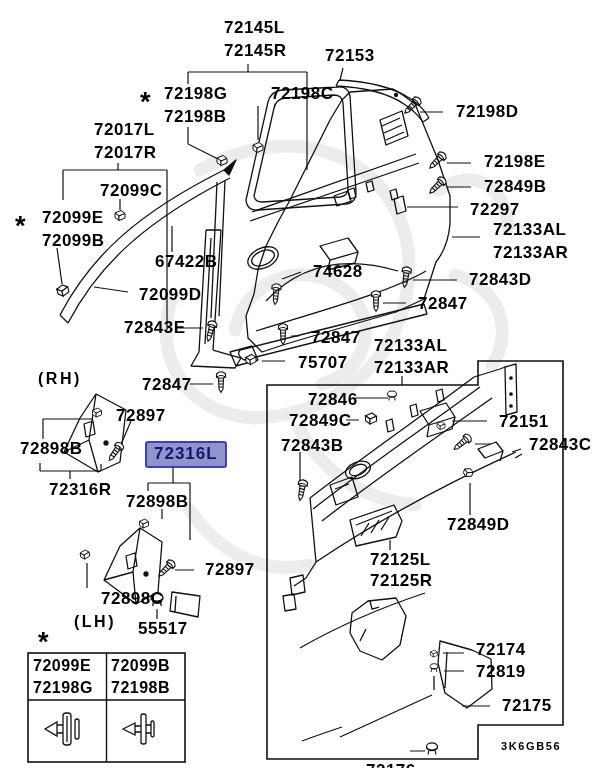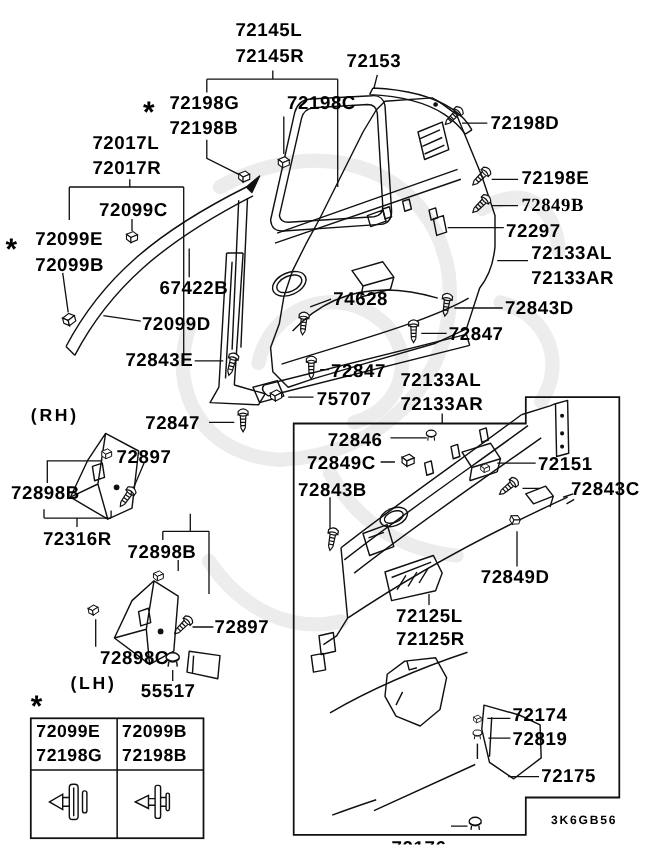--- a/index.html
+++ b/index.html
@@ -1,19 +1,19 @@
 <!DOCTYPE html>
 <html><head>
 <meta charset="utf-8">
 <style>
   html,body{margin:0;padding:0;background:#ffffff;}
   #stage{position:relative;width:609px;height:768px;background:#ffffff;overflow:hidden;
          font-family:"Liberation Sans", sans-serif;}
   #art{position:absolute;left:0;top:0;}
-  #labels{position:absolute;left:0;top:0;width:509px;height:768px;}
+  #labels{position:absolute;left:10px;top:0;width:509px;height:768px;}
   .lbl{position:absolute;font:bold 17px/20px "Liberation Sans",sans-serif;color:#000;
        letter-spacing:.5px;white-space:nowrap;}
   .lbl.sym{font-size:27px;line-height:24px;letter-spacing:0;}
   .lbl.side{font-size:16px;letter-spacing:2.5px;font-weight:bold;}
   .lbl.hl{background:#9193ce;border:2px solid #3d41ad;border-radius:3px;color:#15156b;
           padding:1px 7px 2px 7px;letter-spacing:1px;}
   .lbl.code{font-size:11px;line-height:12px;letter-spacing:1.6px;}
   .tcell{position:absolute;font:bold 16px/19px "Liberation Sans",sans-serif;color:#000;
          letter-spacing:.5px;white-space:nowrap;}
 </style>
@@ -222,36 +222,37 @@
       <div class="lbl" style="left: 84px; top: 120px;">72017L</div>
       <div class="lbl" style="left: 84px; top: 143px;">72017R</div>
       <div class="lbl" style="left: 90px; top: 181px;">72099C</div>
       <div class="lbl" style="left: 32px; top: 208px;">72099E</div>
       <div class="lbl" style="left: 32px; top: 231px;">72099B</div>
       <div class="lbl sym" style="left: 5px; top: 214px;">*</div>
       <div class="lbl" style="left: 145px; top: 252px;">67422B</div>
       <div class="lbl" style="left: 129px; top: 285px;">72099D</div>
       <div class="lbl" style="left: 446px; top: 102px;">72198D</div>
       <div class="lbl" style="left: 474px; top: 152px;">72198E</div>
-      <div class="lbl" style="left: 474px; top: 177px; font-family: Liberation Serif, serif;">72849B</div>
+      <div class="lbl" style="left: 474px; top: 177px;">72849B</div>
       <div class="lbl" style="left: 460px; top: 200px;">72297</div>
       <div class="lbl" style="left: 483px; top: 220px;">72133AL</div>
       <div class="lbl" style="left: 483px; top: 243px;">72133AR</div>
       <div class="lbl" style="left: 459px; top: 270px;">72843D</div>
       <div class="lbl" style="left: 408px; top: 294px;">72847</div>
       <div class="lbl" style="left: 303px; top: 262px;">74628</div>
       <div class="lbl" style="left: 301px; top: 328px;">72847</div>
       <div class="lbl" style="left: 288px; top: 353px;">75707</div>
       <div class="lbl" style="left: 364px; top: 336px;">72133AL</div>
       <div class="lbl" style="left: 364px; top: 358px;">72133AR</div>
       <div class="lbl" style="left: 114px; top: 318px;">72843E</div>
       <div class="lbl side" style="left: 28px; top: 369px;">(RH)</div>
       <div class="lbl" style="left: 132px; top: 375px;">72847</div>
       <div class="lbl" style="left: 106px; top: 406px;">72897</div>
       <div class="lbl" style="left: 10px; top: 439px;">72898B</div>
+      <div class="lbl hl" style="left: 135px; top: 441px;">72316L</div>
       <div class="lbl" style="left: 39px; top: 480px;">72316R</div>
       <div class="lbl" style="left: 116px; top: 492px;">72898B</div>
       <div class="lbl" style="left: 195px; top: 560px;">72897</div>
       <div class="lbl" style="left: 55px; top: 589px; margin-left: 36px;">72898C</div>
       <div class="lbl side" style="left: 64px; top: 612px;">(LH)</div>
       <div class="lbl" style="left: 128px; top: 619px;">55517</div>
       <div class="lbl sym" style="left: 28px; top: 630px;">*</div>
       <div class="lbl" style="left: 298px; top: 390px;">72846</div>
       <div class="lbl" style="left: 279px; top: 411px; text-align: center;">72849C</div>
       <div class="lbl" style="left: 271px; top: 436px;">72843B</div>

